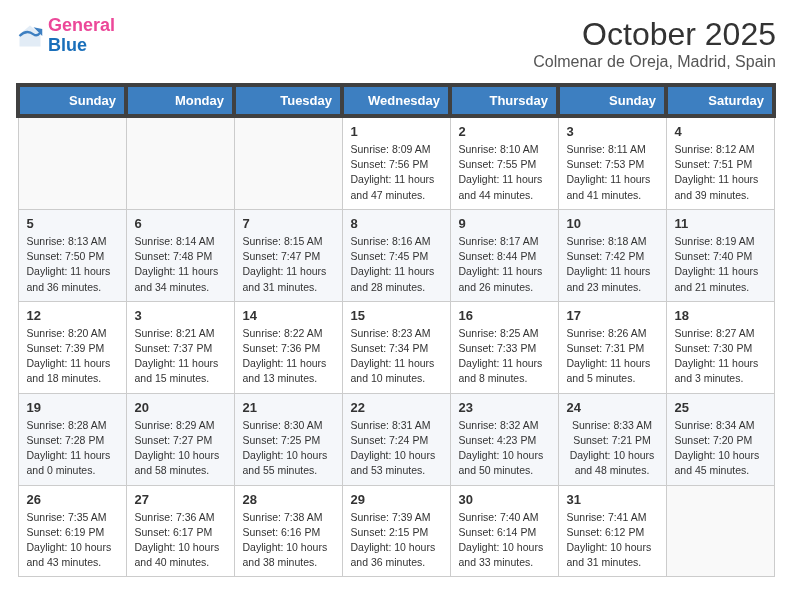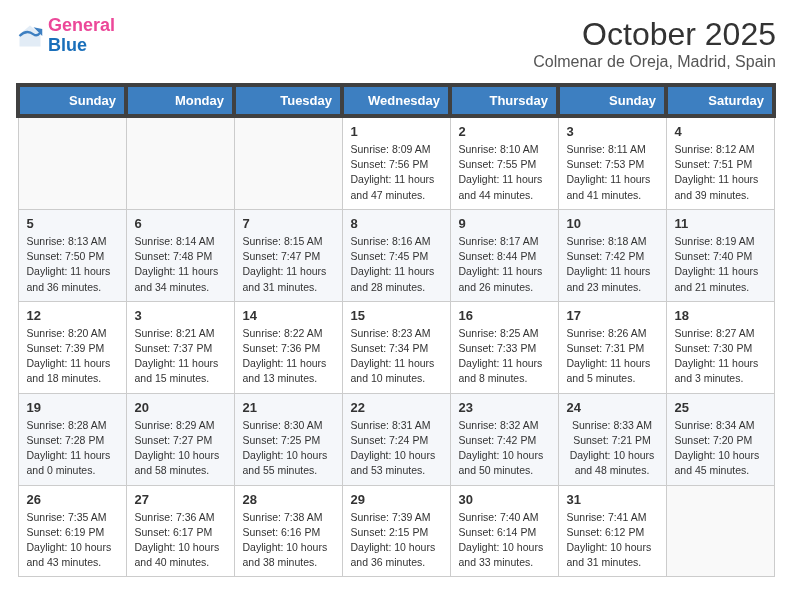--- a/index.html
+++ b/index.html
@@ -282,21 +282,21 @@
         <td>
           <div class="day-number">22</div>
           <div class="day-info" style="white-space: pre-line;">Sunrise: 8:31 AM
 Sunset: 7:24 PM
 Daylight: 10 hours
 and 53 minutes.</div>
         </td>
         <td>
           <div class="day-number">23</div>
           <div class="day-info" style="white-space: pre-line;">Sunrise: 8:32 AM
-Sunset: 7:42 PM
+Sunset: 4:23 PM
 Daylight: 10 hours
 and 50 minutes.</div>
         </td>
         <td>
           <div class="day-number">24</div>
           <div class="day-info" style="white-space: pre-line; text-align: center;">Sunrise: 8:33 AM
 Sunset: 7:21 PM
 Daylight: 10 hours
 and 48 minutes.</div>
         </td>

